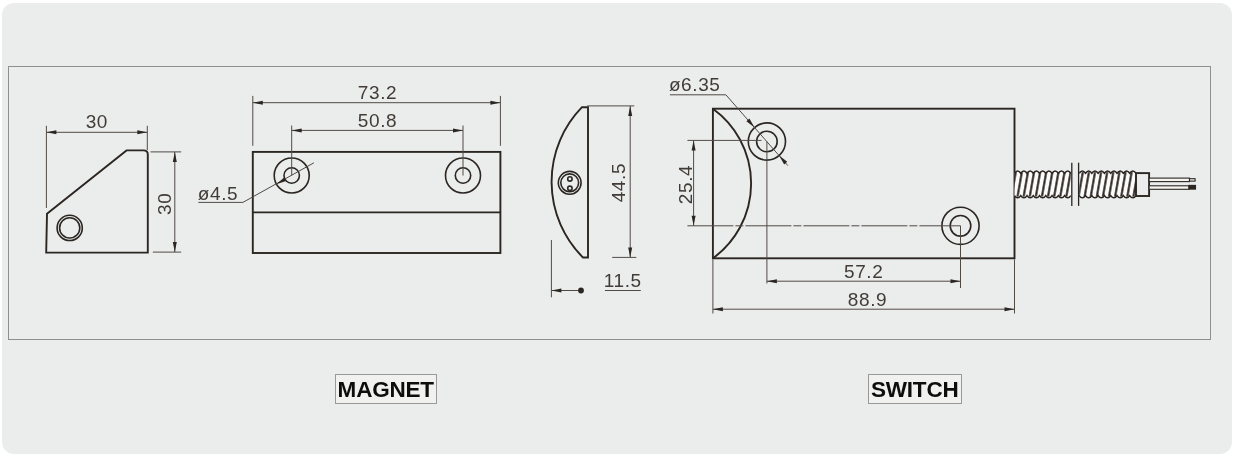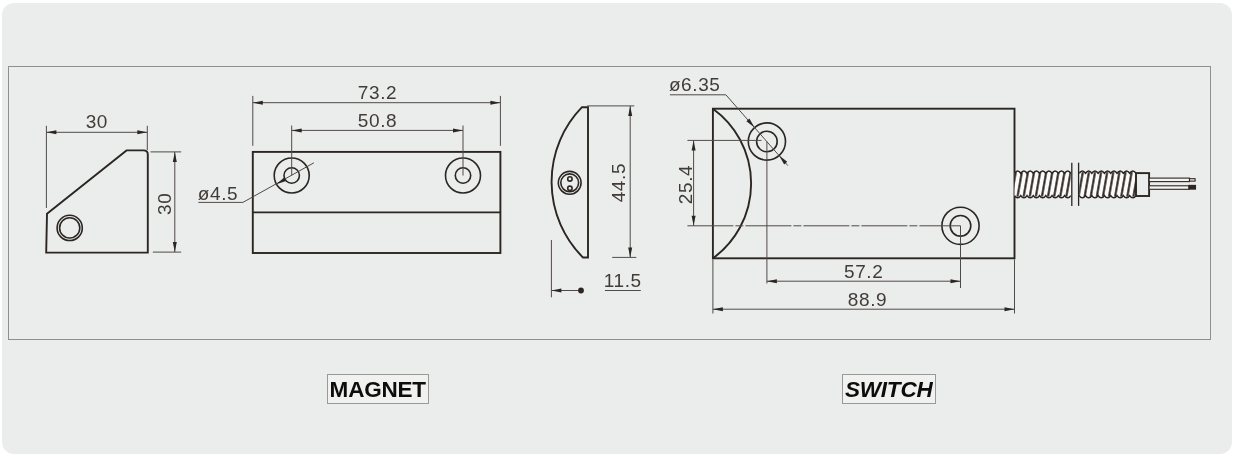--- a/index.html
+++ b/index.html
@@ -120,14 +120,14 @@
     <path d="M 1079.2 173.2 q 3.16 -4.40 6.31 0 q 3.16 -4.40 6.31 0 q 3.16 -4.40 6.31 0 q 3.16 -4.40 6.31 0 q 3.16 -4.40 6.31 0 q 3.16 -4.40 6.31 0 q 3.16 -4.40 6.31 0 q 3.16 -4.40 6.31 0 q 3.16 -4.40 6.31 0" class="cond"></path>
     <path d="M 1079.2 195.6 q 3.16 4.40 6.31 0 q 3.16 4.40 6.31 0 q 3.16 4.40 6.31 0 q 3.16 4.40 6.31 0 q 3.16 4.40 6.31 0 q 3.16 4.40 6.31 0 q 3.16 4.40 6.31 0 q 3.16 4.40 6.31 0 q 3.16 4.40 6.31 0" class="cond"></path>
 <line x1="1071.8" y1="162.7" x2="1071.8" y2="205.9" class="brk"></line>
 <line x1="1078.6" y1="162.7" x2="1078.6" y2="205.9" class="brk"></line>
 <rect class="out" x="1136" y="173.1" width="13.1" height="22.9" fill="#f4f3f1"></rect>
 <rect class="wire" x="1149.1" y="178.1" width="40.4" height="3.5"></rect>
 <rect class="wire" x="1189.5" y="178.7" width="5.6" height="2.4"></rect>
 <rect class="wire" x="1149.1" y="185.8" width="39.9" height="3.5"></rect>
 <rect class="wire" x="1189.0" y="185.4" width="6.5" height="3.7" style="fill:#2b2622"></rect>
 </svg>
-<div class="lbl" style="left:327px;top:374px;width:99.5px;height:27.5px;">MAGNET</div>
-<div class="lbl" style="left:842px;top:374px;width:91.5px;height:27.5px;font-style:italic;">SWITCH</div>
+<div class="lbl" style="left:335px;top:374px;width:99.5px;height:27.5px;">MAGNET</div>
+<div class="lbl" style="left:868px;top:374px;width:91.5px;height:27.5px;">SWITCH</div>
 
 </body></html>

